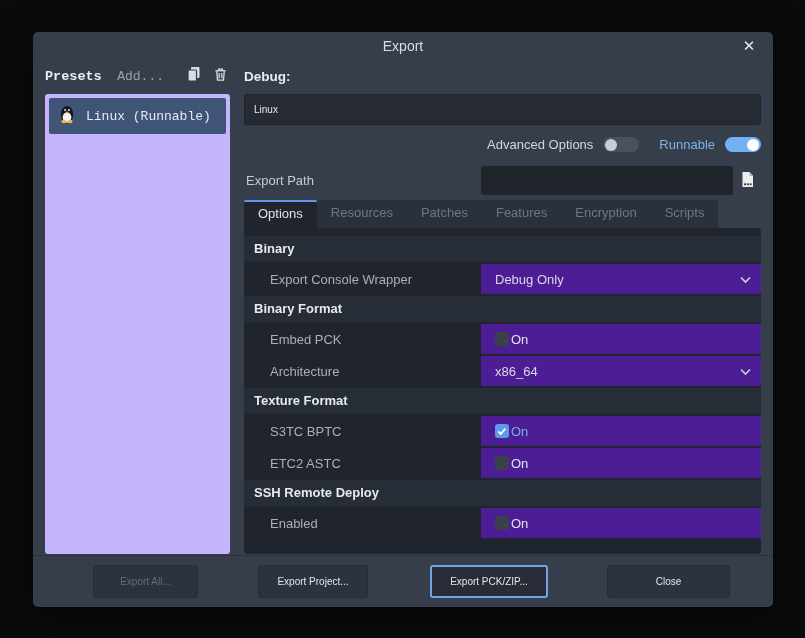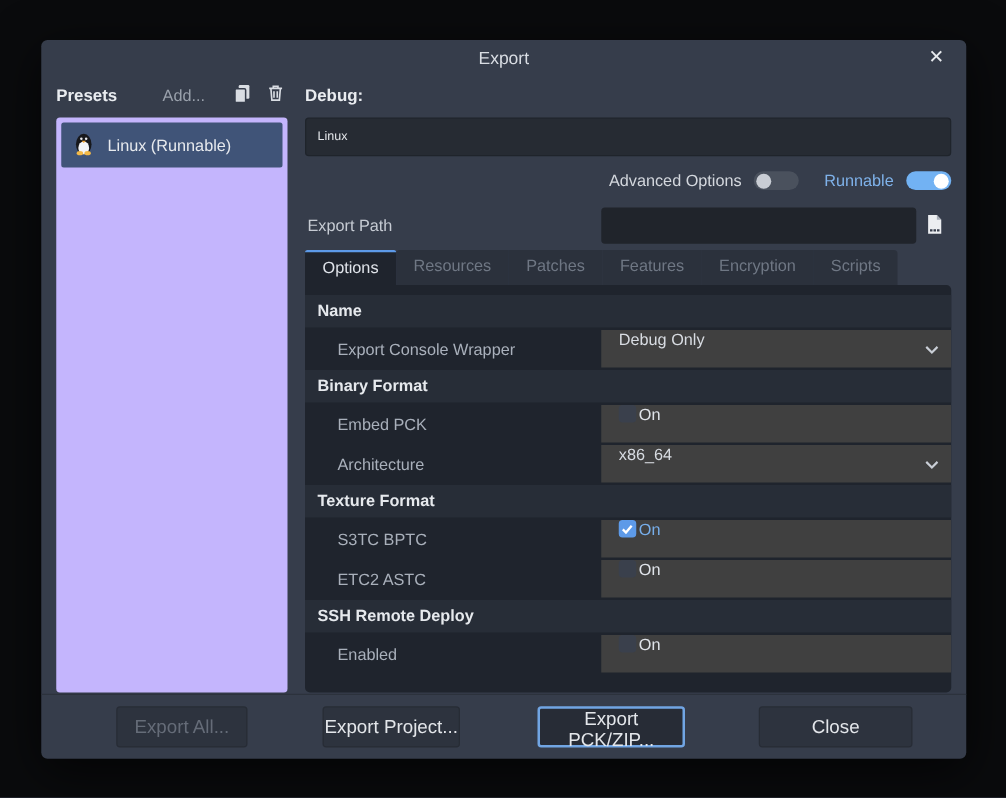--- a/index.html
+++ b/index.html
@@ -27,21 +27,21 @@
     text-align: center; color: #d9dde3; font-size: 14px;
   }
   .close-btn {
     position: absolute; right: 14px; top: 4px;
     width: 20px; height: 20px; line-height: 20px;
     text-align: center; color: #e8ebef; font-size: 15px;
     cursor: pointer;
   }
   
   .content { display: flex; padding: 0 12px; gap: 14px; height: 496px; }
-  .left-col { width: 185px; display: flex; flex-direction: column; }
+  .left-col { width: 185px; display: flex; flex-direction: column; font-family: Liberation Mono, monospace; }
   .right-col { flex: 1; display: flex; flex-direction: column; }
 
   .col-head {
     height: 36px; display: flex; align-items: center;
   }
   .col-head .head-label { font-weight: bold; color: #e9ecf0; font-size: 13.5px; }
   .spacer { flex: 1; }
   .add-label { color: #9aa1ac; margin-right: 14px; }
   .icon-btn { width: 20px; height: 20px; display: flex; align-items: center; justify-content: center; margin-left: 6px; cursor: pointer; }
 
@@ -126,22 +126,22 @@
     height: 26px; line-height: 26px;
     background: #272d37; color: #e6e9ed; font-weight: bold;
     padding-left: 10px; margin-bottom: 2px;
   }
   .opt-row { height: 30px; display: flex; margin-bottom: 2px; }
   .opt-label {
     width: 237px; display: flex; align-items: center;
     padding-left: 26px; color: #a9b0bb;
   }
   .opt-control {
-    flex: 1; background: #404040;
-    display: flex; align-items: flex-start; position: relative;
+    flex: 1; background: #4c1d95;
+    display: flex; align-items: center; position: relative;
     cursor: pointer;
   }
   .dd-value { padding-left: 14px; color: #d8dce2; }
   .chevron { position: absolute; right: 10px; top: 50%; transform: translateY(-50%); }
   .checkbox {
     width: 14px; height: 14px; margin-left: 14px;
     border-radius: 3px; background: #3a404c;
     display: flex; align-items: center; justify-content: center;
   }
   .checkbox.on { background: #5d9ae8; }
@@ -152,21 +152,21 @@
 
   
   .footer {
     position: absolute; bottom: 0; left: 0;
     width: 100%; height: 52px;
     border-top: 1px solid #2c323c;
   }
   .btn {
     position: absolute; top: 9px; height: 33px;
     background: #2d333e; border: 1px solid #272c35;
-    border-radius: 3px; color: #e3e6ea; font-size: 15px;
+    border-radius: 3px; color: #e3e6ea; font-size: 10px;
     font-family: "Liberation Sans", "DejaVu Sans", sans-serif;
     cursor: pointer;
   }
   .btn-export-all { left: 60px; width: 105px; color: #656c78; }
   .btn-export-project { left: 225px; width: 110px; }
   .btn-export-pck { left: 397px; width: 118px; background: #272c36; border: 2px solid #71a5e3; }
   .btn-close { left: 574px; width: 123px; }
 </style>
 </head>
 <body>
@@ -259,21 +259,21 @@
         <div class="tab active">Options</div>
         <div class="tab first-inactive">Resources</div>
         <div class="tab">Patches</div>
         <div class="tab">Features</div>
         <div class="tab">Encryption</div>
         <div class="tab last">Scripts</div>
       </div>
 
       <div class="options-panel">
 
-        <div class="section-header">Name</div>
+        <div class="section-header">Binary</div>
         <div class="opt-row">
           <span class="opt-label">Export Console Wrapper</span>
           <span class="opt-control">
             <span class="dd-value">Debug Only</span>
             <span class="chevron">
               <svg width="11" height="7" viewBox="0 0 11 7" fill="none" stroke="#c9ced6" stroke-width="1.7">
                   <path d="M1 1l4.5 4.5L10 1"></path>
                 </svg>
             </span>
           </span>

